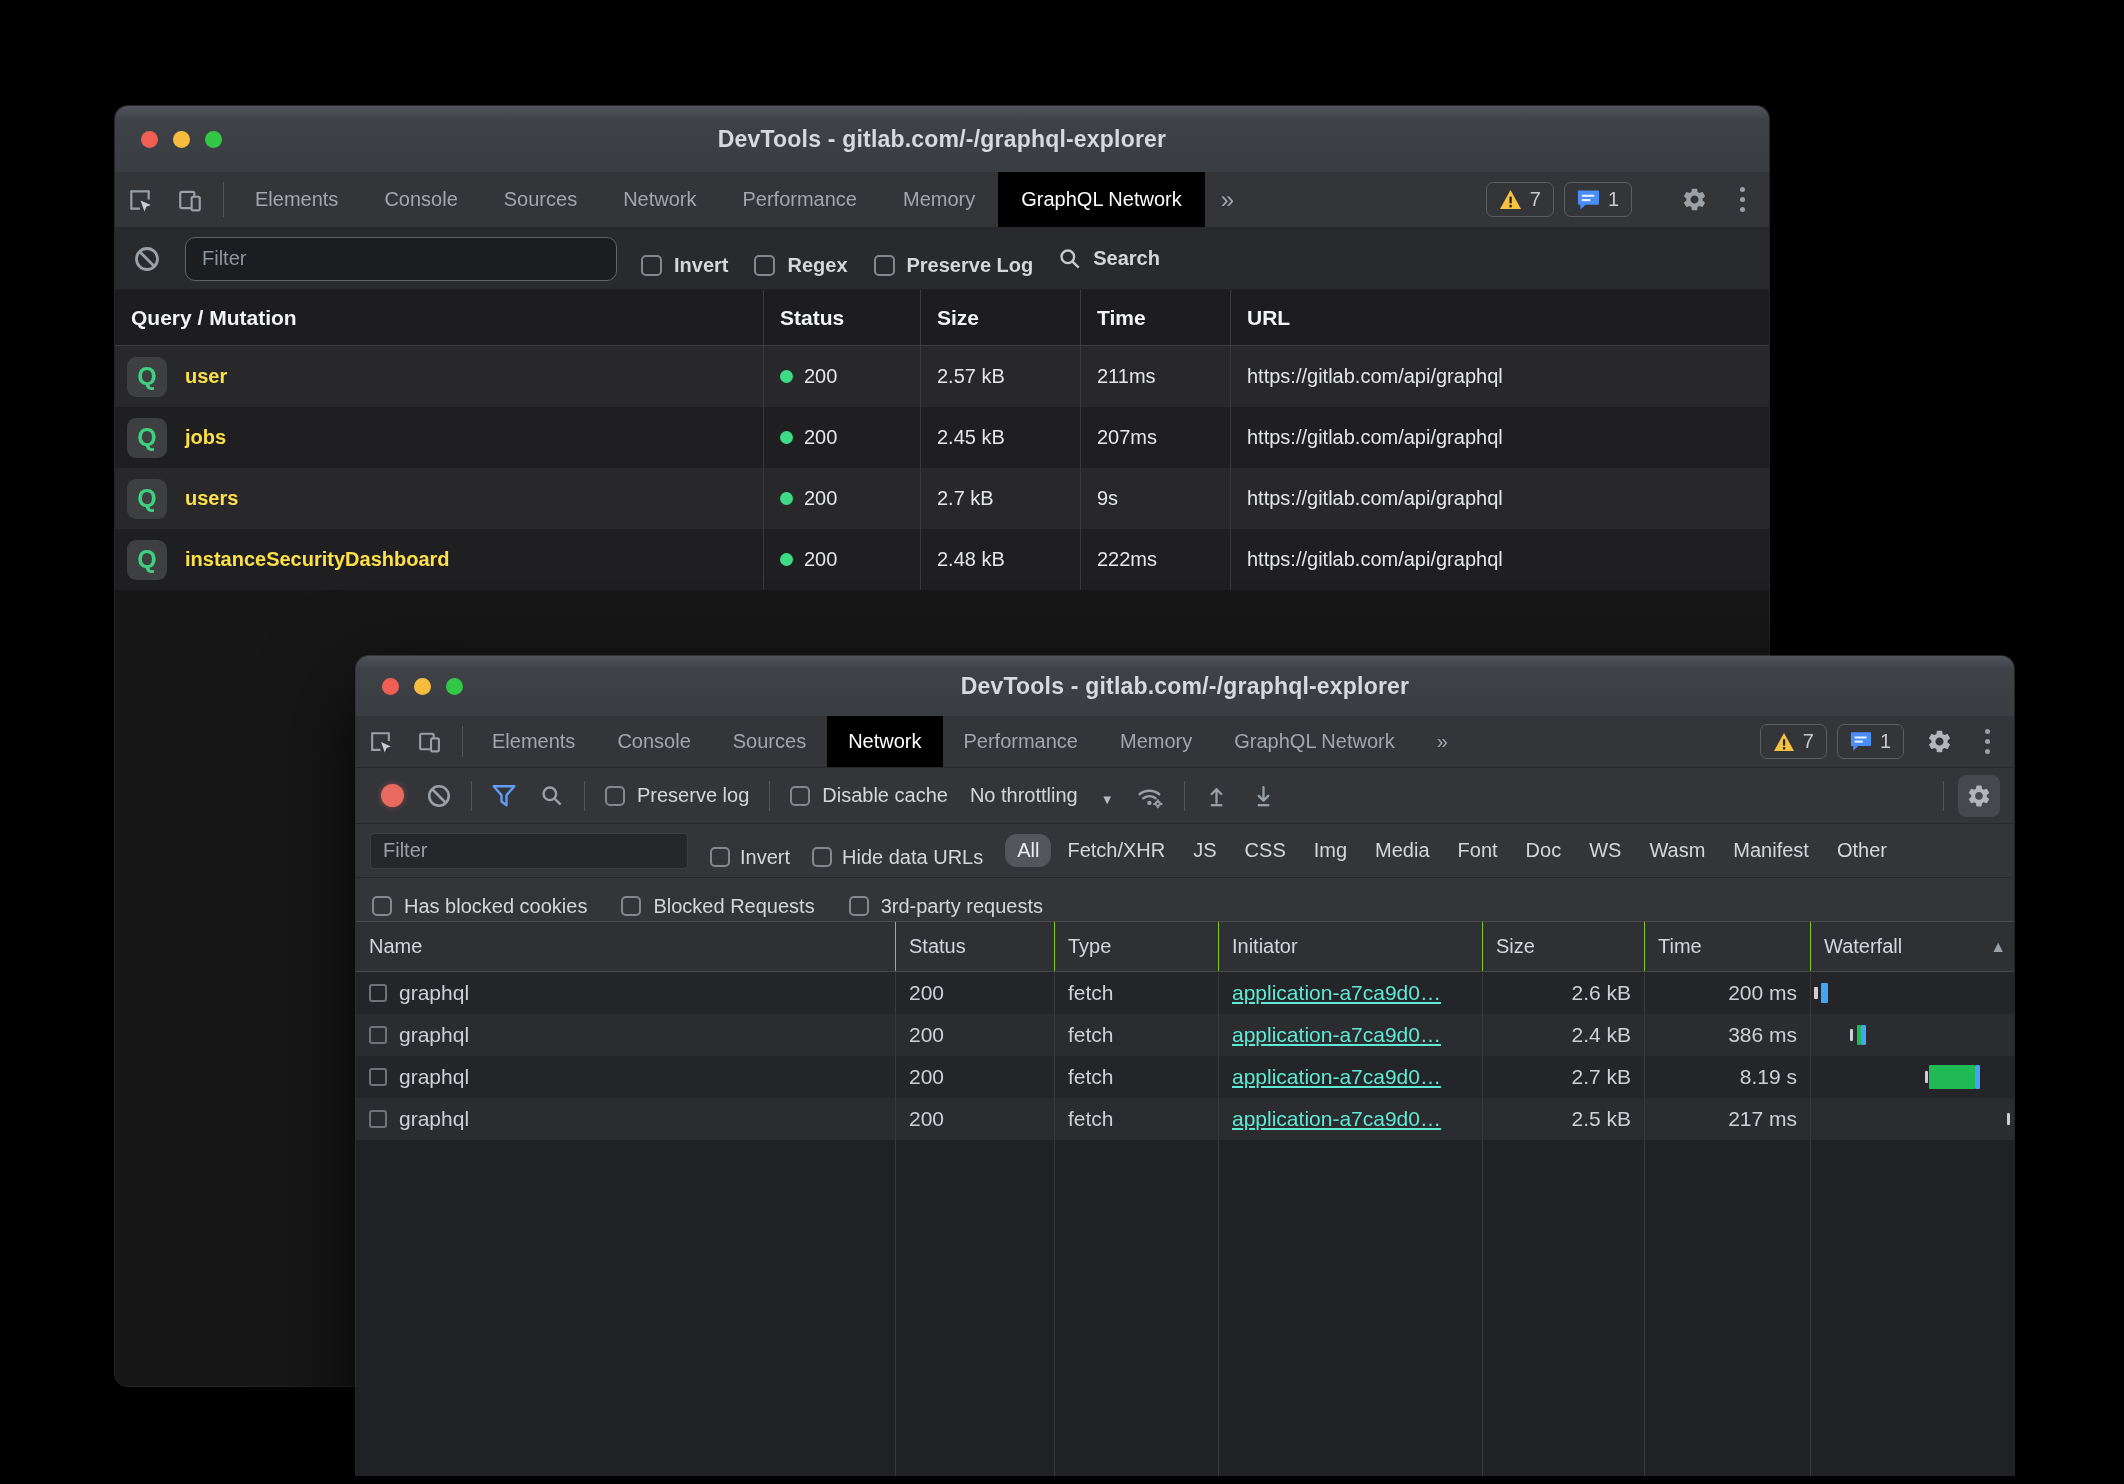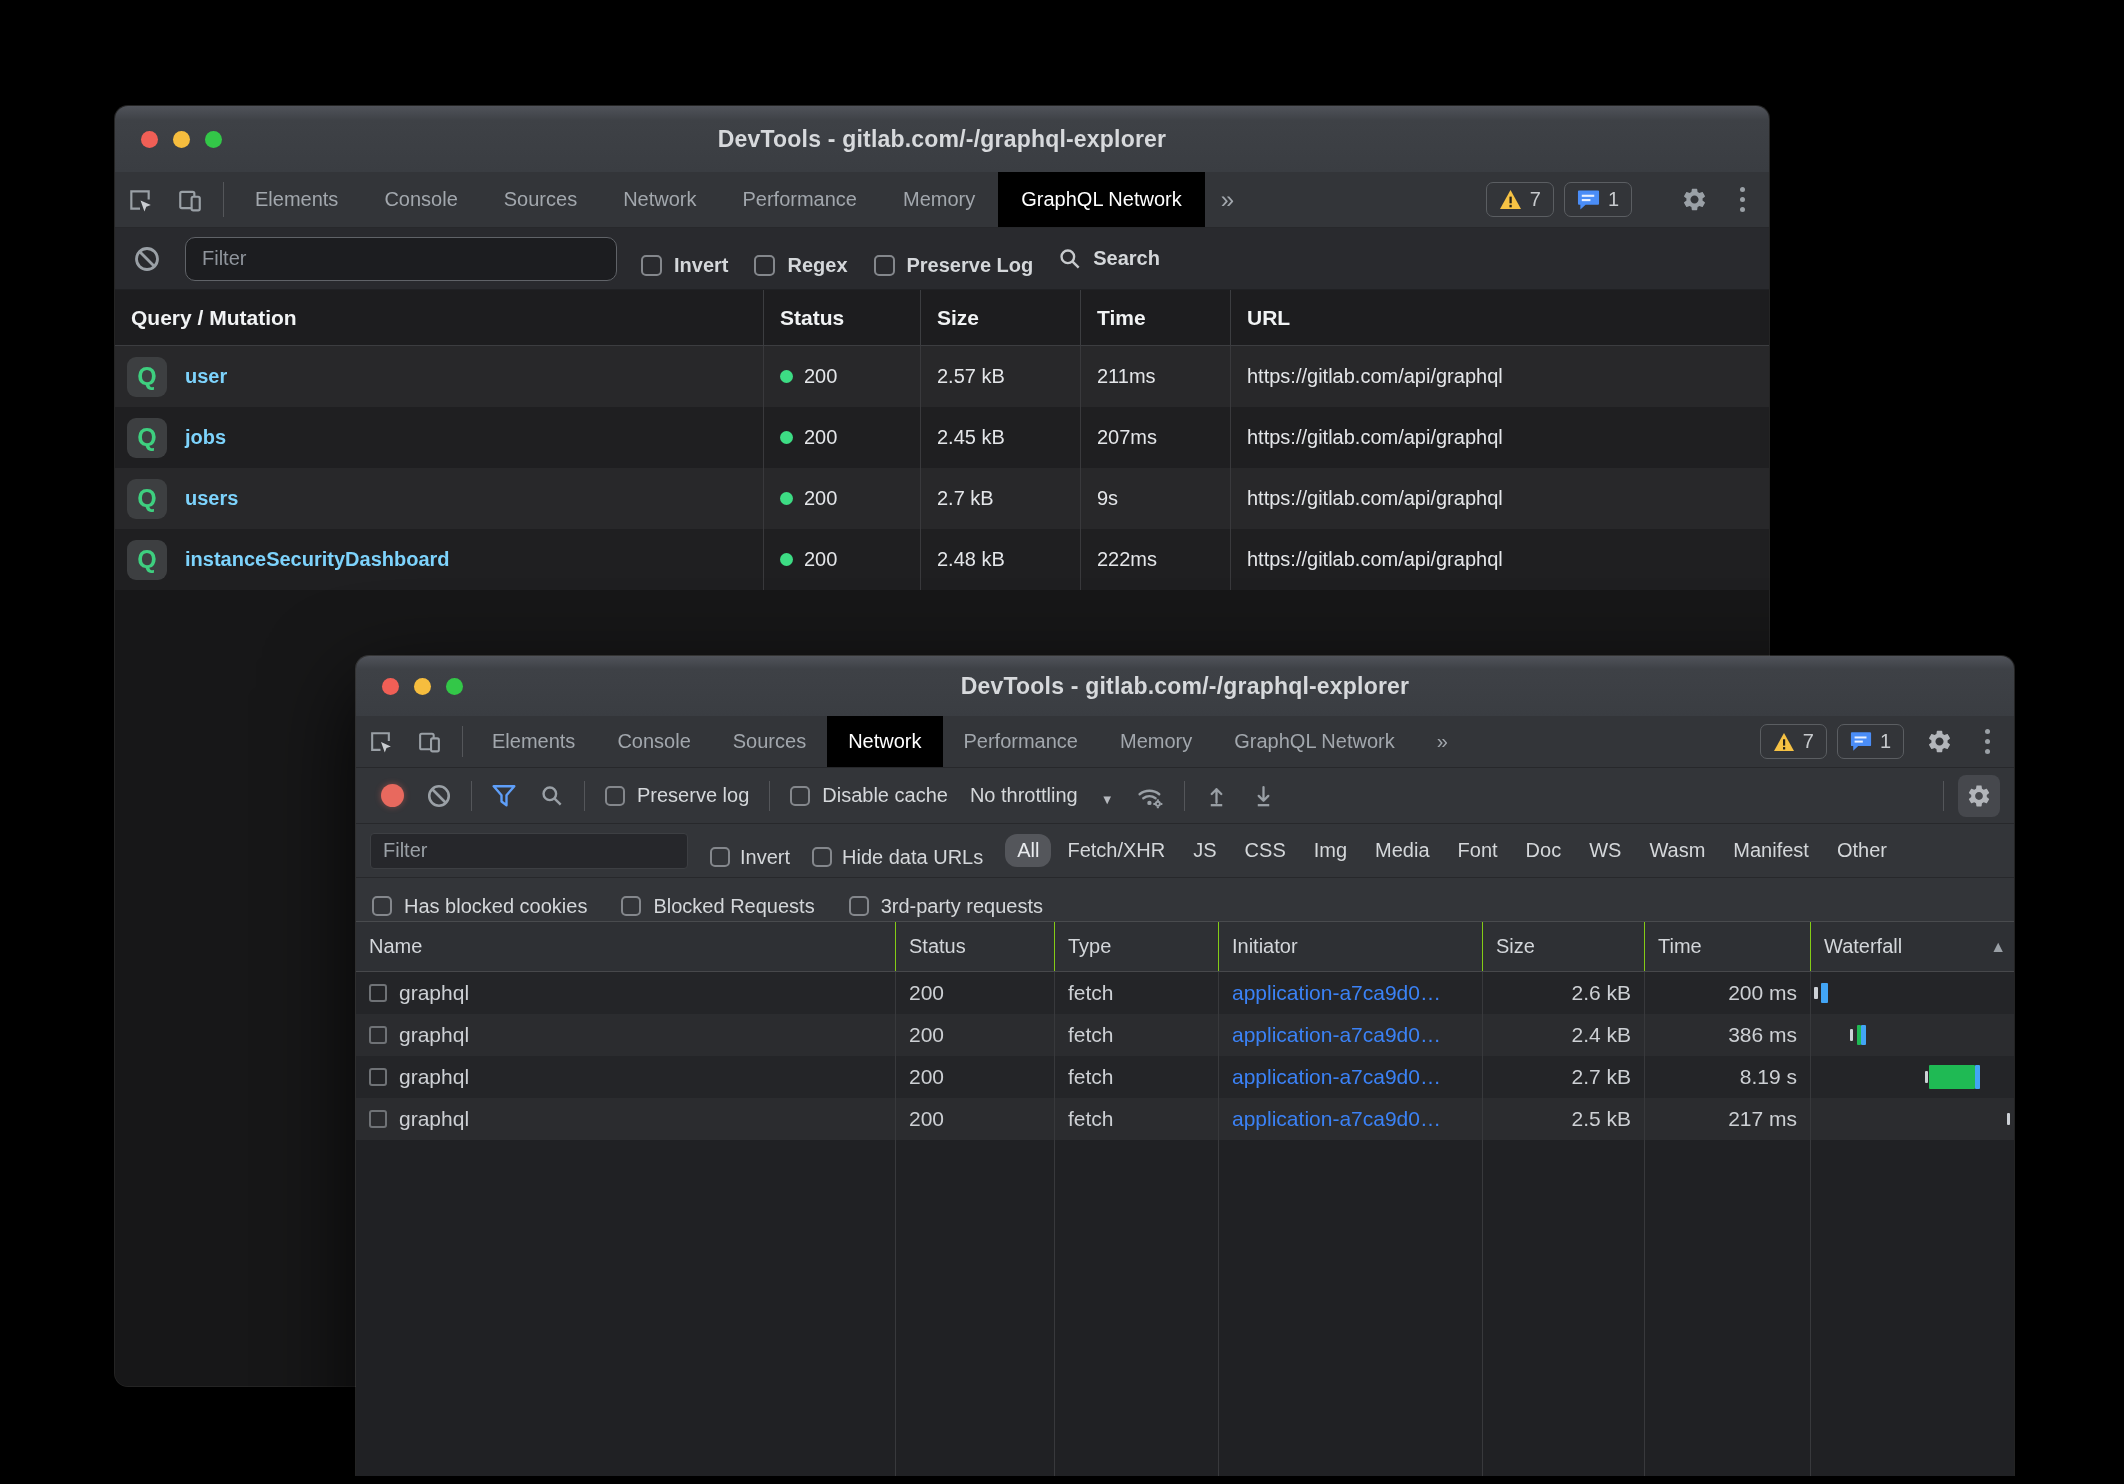--- a/index.html
+++ b/index.html
@@ -55,21 +55,21 @@
                 border-left:1px solid #3c3d40; }
   .g-head .th:first-child { border-left:none; }
   .g-row { height:61px; }
   .g-row:nth-child(odd) { background:#28282a; }
   .g-row:nth-child(even) { background:#1f1f21; }
   .g-row .td { display:flex; align-items:center; padding:0 16px; color:#e4e6e9; font-size:20px;
                border-left:1px solid #39393c; overflow:hidden; white-space:nowrap; }
   .g-row .td:first-child { border-left:none; padding-left:12px; }
   .qbadge { flex:none; width:40px; height:40px; border-radius:9px; background:#3d3f41; color:#3ecf7f;
             display:flex; align-items:center; justify-content:center; font-weight:bold; font-size:25px; margin-right:18px; }
-  .qname { font-weight:bold; color:#7dd3fc; }
+  .qname { font-weight:bold; color:#fde047; }
   .okdot { flex:none; width:13px; height:13px; border-radius:50%; background:#3ddc84; margin-right:11px; }
   .back-fill { flex:1; background:#171718; }
 
   
   .front-window { left:356px; top:656px; width:1658px; height:880px; background:#202124; }
   .front-window .titlebar { height:60px; }
   .front-window .tabbar { height:52px; }
   .front-window .tab { font-size:20px; padding:0 21px; }
 
   .net-toolbar { flex:none; height:56px; display:flex; align-items:center; background:#333539;
@@ -106,21 +106,21 @@
   .sorticon { color:#9aa0a6; font-size:16px; }
   .n-body { flex:none; }
   .n-row { height:42px; }
   .n-row:nth-child(odd) { background:#242528; }
   .n-row:nth-child(even) { background:#2b2c2f; }
   .n-row .td { display:flex; align-items:center; padding:0 13px; color:#cdd0d4; font-size:21px;
                border-right:1px solid #38393c; overflow:hidden; white-space:nowrap; }
   .n-row .td:last-child { border-right:none; }
   .n-row .td.num { justify-content:flex-end; }
   .rowcb { flex:none; width:18px; height:18px; border:2px solid #6f7276; border-radius:3px; margin-right:12px; }
-  .initlink { color:#3b82f6; }
+  .initlink { color:#5eead4; text-decoration:underline; }
   .wf-cell { position:relative; }
   .wseg { position:absolute; top:50%; transform:translateY(-50%); border-radius:1px; }
   .net-empty { flex:1; background:#202124; }
   .net-empty .ec { border-right:1px solid #38393c; }
   .net-empty .ec:last-child { border-right:none; }
 </style>
 </head>
 <body>
 
 <div class="canvas">

